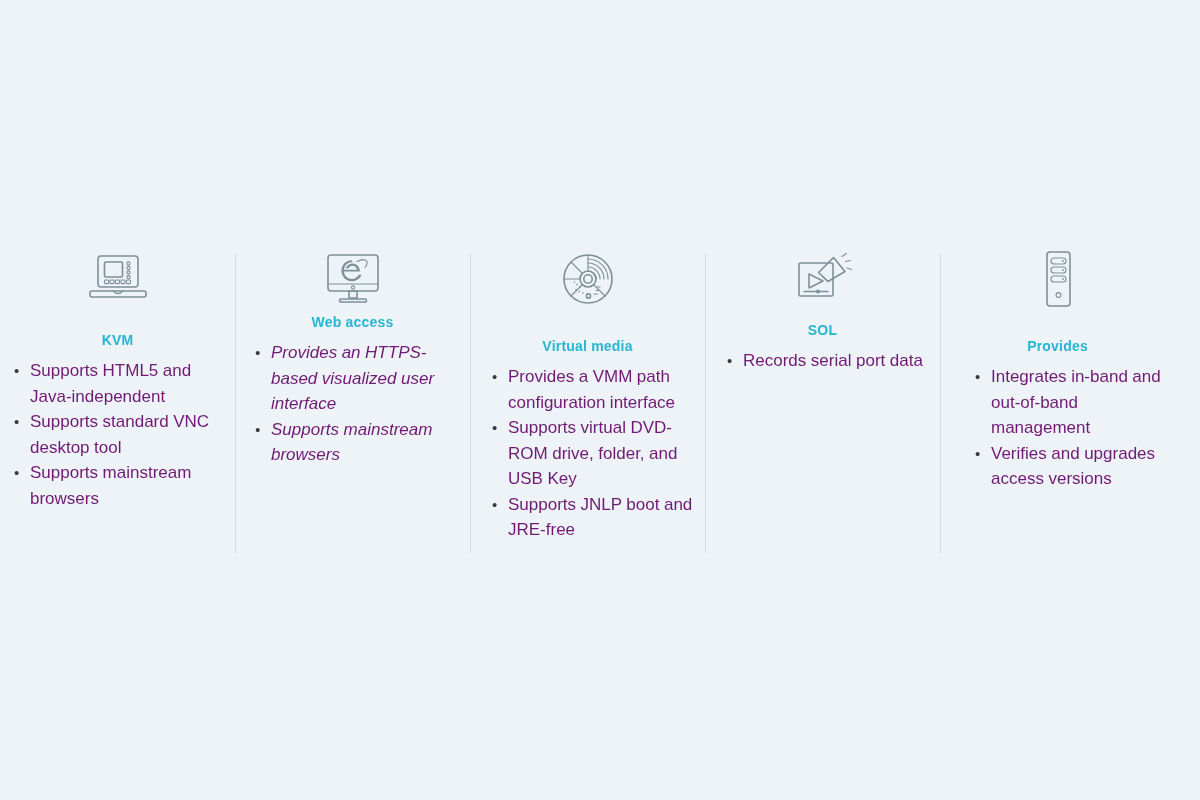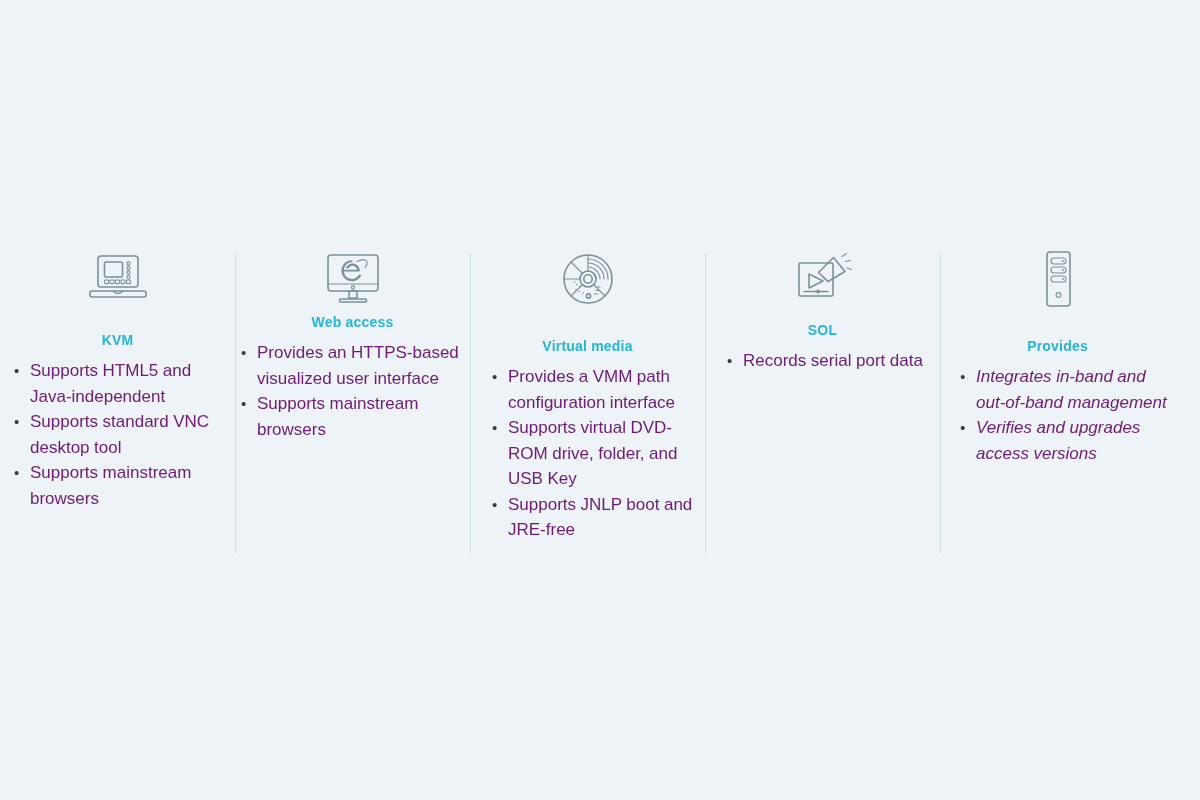--- a/index.html
+++ b/index.html
@@ -108,24 +108,24 @@
     position: absolute;
     left: 2px;
     top: 0;
     font-size: 15px;
     color: #3b3b3b;
     line-height: 25.5px;
   }
 
   
   .col.c1 .bullets { padding-left: 12px; padding-right: 0px; }
-  .col.c2 .bullets { padding-left: 4px; padding-right: 2px; }
+  .col.c2 .bullets { padding-left: 18px; padding-right: 2px; font-style: italic; }
   .col.c3 .bullets { padding-left: 20px; padding-right: 4px; }
   .col.c4 .bullets { padding-left: 20px; padding-right: 0px; }
-  .col.c5 .bullets { padding-left: 18px; padding-right: 0px; font-style: italic; }
+  .col.c5 .bullets { padding-left: 33px; padding-right: 0px; }
 
   .ico-stroke {
     fill: none;
     stroke: #7e9099;
     stroke-width: 1.6;
     stroke-linecap: round;
     stroke-linejoin: round;
   }
   .ico-fill {
     fill: #7e9099;

